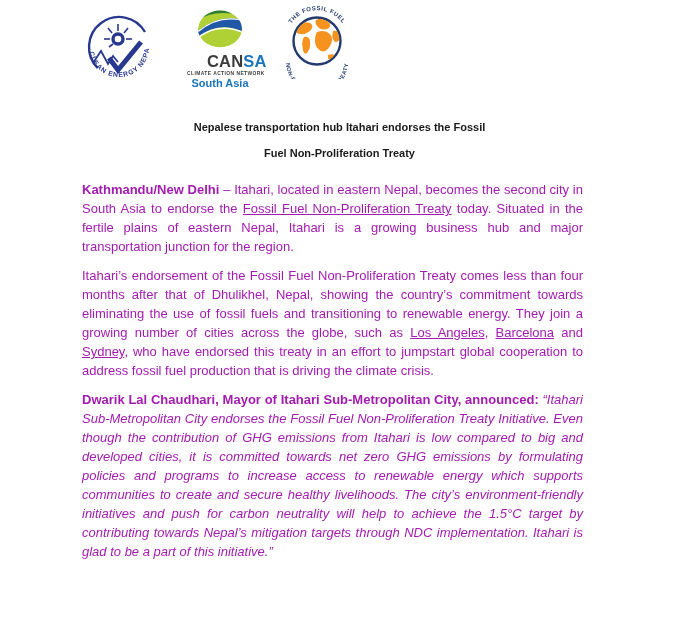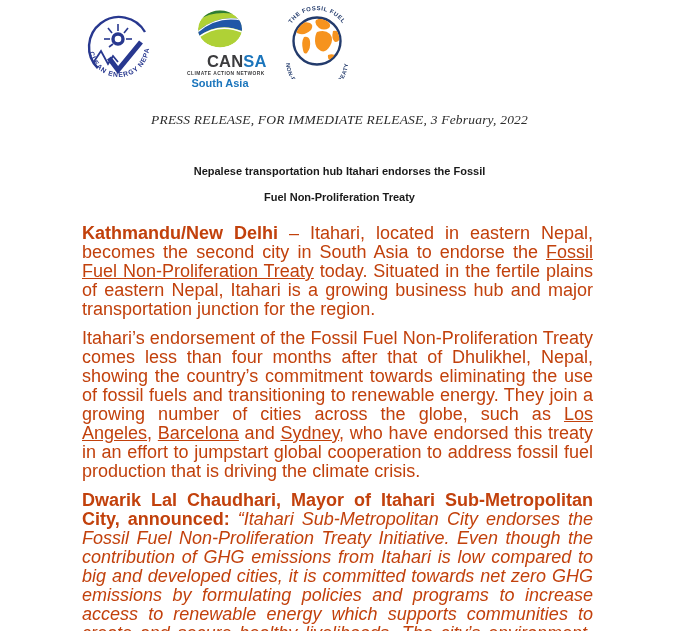--- a/index.html
+++ b/index.html
@@ -26,22 +26,22 @@
   }
   .headline{
     font-size:11px;font-weight:bold;line-height:26px;text-align:center;
     color:#1a1a1a;margin:30px 0 0 0;
   }
   .subtitle{
     font-size:12.4px;font-weight:bold;font-style:italic;
     line-height:19px;margin:14px 0 0 0;color:#2f2f2f;
   }
   .body-para{
-    font-size:18px;line-height:19px;text-align:justify;
-    margin:14px 4px 0 0;color:#c2410c;
+    font-size:13px;line-height:19px;text-align:justify;
+    margin:14px 14px 0 0;color:#a21caf;
   }
   .body-para + .body-para{margin-top:10px;}
   .b{font-weight:bold;}
   .i{font-style:italic;}
   .u{text-decoration:underline;color:inherit;cursor:pointer;}
   svg text{font-family:"Liberation Sans", sans-serif;}
 </style>
 </head>
 <body>
 
@@ -116,21 +116,20 @@
         <textPath href="#fft-top" startOffset="50%" text-anchor="middle">THE FOSSIL FUEL</textPath>
       </text>
       <text font-size="5.6" font-weight="bold" fill="#233B6C" letter-spacing="0.5">
         <textPath href="#fft-bottom" startOffset="50%" text-anchor="middle">NON-PROLIFERATION TREATY</textPath>
       </text>
     </svg>
   </div>
 
   <div class="content">
 
-    <div class="press-line">PRESS RELEASE, FOR IMMEDIATE RELEASE, 3 February, 2022</div>
 
     <h1 class="headline"><span>Nepalese transportation hub Itahari endorses the Fossil</span><br><span>Fuel Non-Proliferation Treaty</span></h1>
 
 
     <p class="body-para"><span class="b">Kathmandu/New Delhi </span><span>– </span><span>Itahari, located in eastern Nepal, becomes the second city in South Asia to endorse the </span><span class="u">Fossil Fuel Non-Proliferation Treaty</span><span> today. Situated in the fertile plains of eastern Nepal, Itahari is a growing business hub and major transportation junction for the region.</span></p>
 
     <p class="body-para"><span>Itahari’s endorsement of the Fossil Fuel Non-Proliferation Treaty comes less than four months after that of Dhulikhel, Nepal, showing the country’s commitment towards eliminating the use of fossil fuels and transitioning to renewable energy. They join a growing number of cities across the globe, such as </span><span class="u">Los Angeles</span><span>, </span><span class="u">Barcelona</span><span> and </span><span class="u">Sydney</span><span>, who have endorsed this treaty in an effort to jumpstart global cooperation to address fossil fuel production that is driving the climate crisis.</span></p>
 
     <p class="body-para"><span class="b">Dwarik Lal Chaudhari, Mayor of Itahari Sub-Metropolitan City, announced: </span><span class="i">“Itahari Sub-Metropolitan City endorses the Fossil Fuel Non-Proliferation Treaty Initiative. Even though the contribution of GHG emissions from Itahari is low compared to big and developed cities, it is committed towards net zero GHG emissions by formulating policies and programs to increase access to renewable energy which supports communities to create and secure healthy livelihoods. The city’s environment-friendly initiatives and push for carbon neutrality will help to achieve the 1.5°C target by contributing towards Nepal’s mitigation targets through NDC implementation. Itahari is glad to be a part of this initiative.”</span></p>
 

